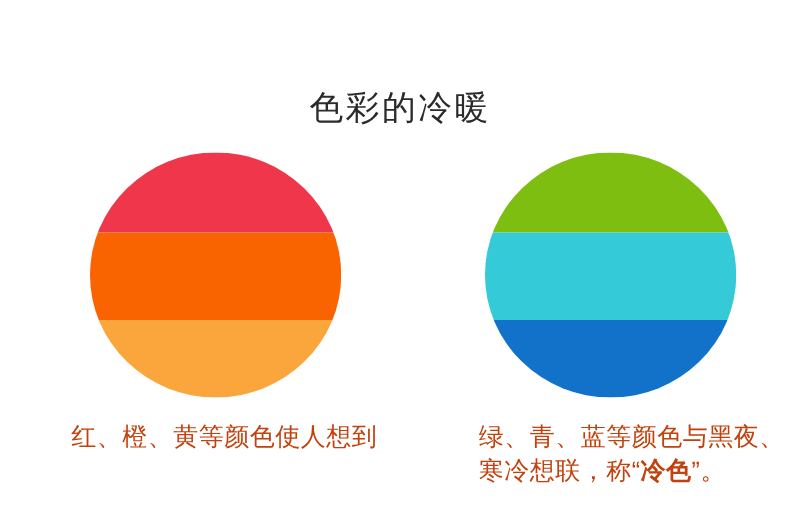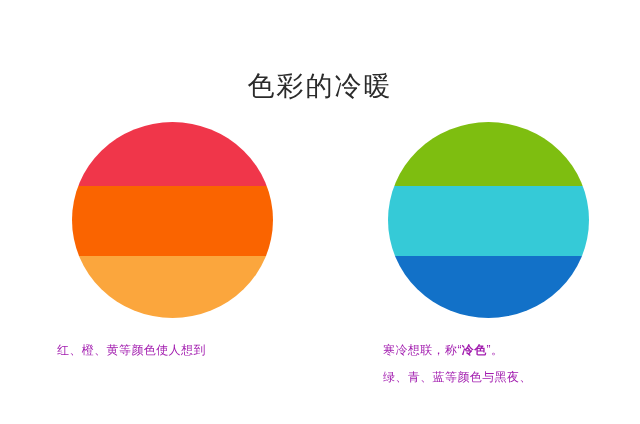--- a/index.html
+++ b/index.html
@@ -57,23 +57,23 @@
     width: 100%;
   }
   .band.b1 { top: 0;     height: 64px; }
   .band.b2 { top: 64px;  height: 70px; }
   .band.b3 { top: 134px; height: 62px; }
 
   
   .caption {
     position: absolute;
     top: 337px;
-    font-size: 12px;
+    font-size: 20px;
     line-height: 27px;
-    color: #a21caf;
+    color: #c2410c;
     font-weight: 400;
     letter-spacing: 0.4px;
   }
   .caption.left  { left: 57px;  width: 250px; }
   .caption.right { left: 383px; width: 250px; }
 
   .caption .line { display: block; white-space: nowrap; }
   .caption .emph { font-weight: 700; }
 </style>
 </head>
@@ -93,17 +93,17 @@
     <div class="band b1" style="background: rgb(126, 190, 16);"></div>
     <div class="band b2" style="background: rgb(53, 202, 215);"></div>
     <div class="band b3" style="background: rgb(18, 113, 200);"></div>
   </div>
 
   <div class="caption left">
     <span class="line">红、橙、黄等颜色使人想到</span>
   </div>
 
   <div class="caption right">
+    <span class="line">绿、青、蓝等颜色与黑夜、</span>
     <span class="line"><span>寒冷想联，称“</span><span class="emph">冷色</span><span>”。</span></span>
-    <span class="line">绿、青、蓝等颜色与黑夜、</span>
   </div>
 
 </div>
 
 </body></html>

